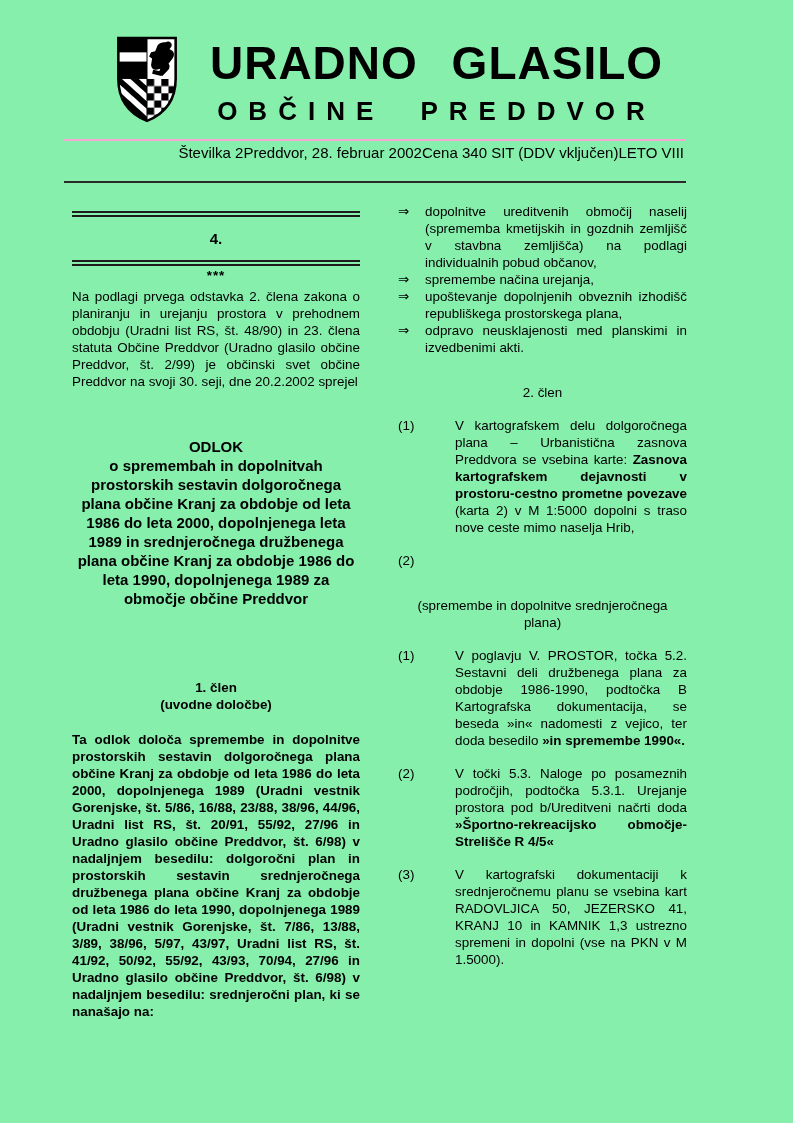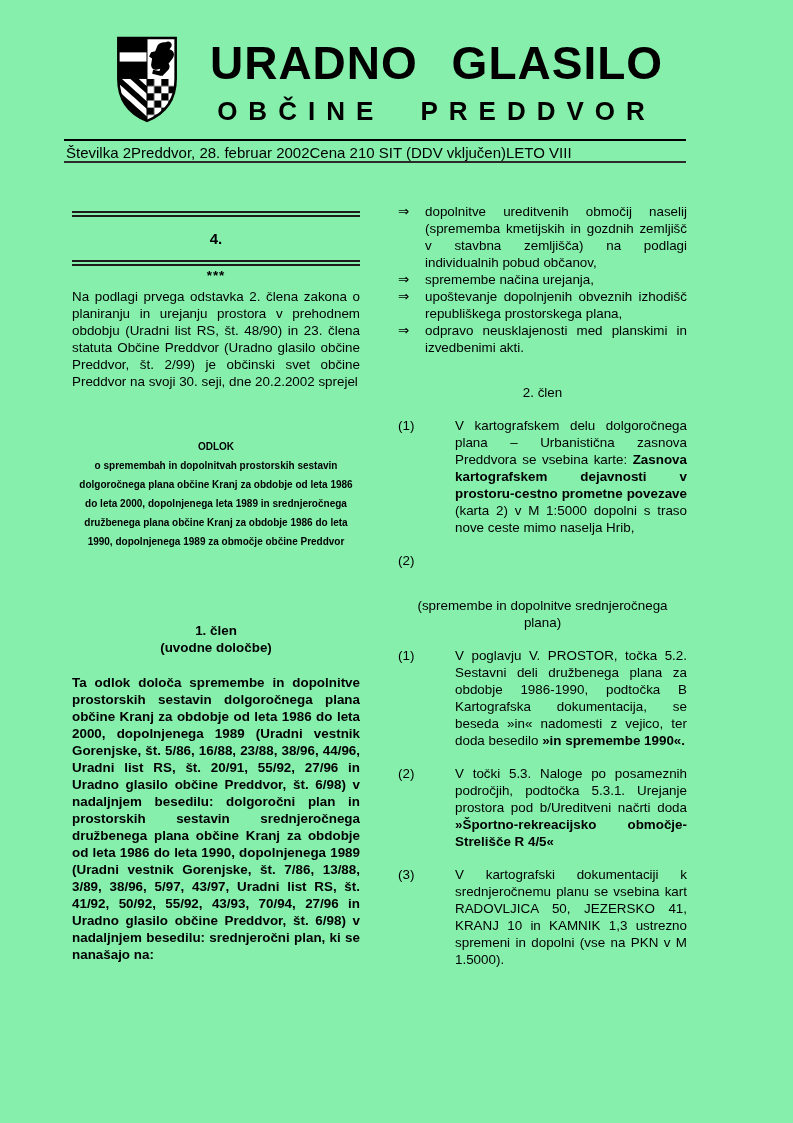--- a/index.html
+++ b/index.html
@@ -10,36 +10,36 @@
   
   .masthead { position:absolute; top:36px; left:116px; right:106px; display:flex; align-items:flex-start; gap:8px; }
   .coat { flex:none; }
   .coat svg { width:62px; height:88px; display:block; }
   .masthead-titles { flex:1; text-align:center; padding-top:4px; }
   .m-title { font-size:46px; font-weight:700; letter-spacing:1px; word-spacing:20px; line-height:1; white-space:nowrap; }
   .m-sub { font-size:26px; font-weight:700; letter-spacing:11px; word-spacing:18px; margin-top:10px; white-space:nowrap; }
 
   
   .infobar { position:absolute; top:139px; left:64px; width:622px;
-             border-top:2px solid #000000; border-bottom:2px solid #2b2b2b;
-             padding:3px 2px 0 2px; display:flex; justify-content:flex-start;
+             border-top:2px solid #f9a8d4; border-bottom:2px solid #2b2b2b;
+             padding:3px 2px 20px 2px; display:flex; justify-content:flex-end;
              font-size:15px; }
 
   
   .col { position:absolute; font-size:13.4px; line-height:17px; }
   .col-left  { left:72px;  top:211px; width:288px; }
   .col-right { left:398px; top:203px; width:289px; }
   .just { text-align:justify; }
 
   .rule-double { border-top:2px solid #1c1c1c; border-bottom:2px solid #1c1c1c; height:6px; }
   .item-number { text-align:center; font-weight:700; font-size:15px; padding:12px 0 12px; line-height:19px; }
   .stars { text-align:center; font-weight:700; letter-spacing:1px; margin-top:1px; }
   .preamble { margin-top:4px; }
 
-  .decree { margin-top:47px; text-align:center; font-weight:700; font-size:10px; line-height:19px; }
+  .decree { margin-top:47px; text-align:center; font-weight:700; font-size:15px; line-height:19px; }
 
   .art-head { text-align:center; }
   .art-sub  { text-align:center; }
   .a1-block { margin-top:71px;font-weight:bold; }
   .a1-body  { margin-top:18px; }
 
   .arrow-list { list-style:none; }
   .arrow-item { display:flex; }
   .arrow { width:27px; flex:none; }
   .arrow-text { flex:1; text-align:justify; }
@@ -90,21 +90,21 @@
     </div>
     <div class="masthead-titles">
       <div class="m-title">URADNO GLASILO</div>
       <div class="m-sub">OBČINE PREDDVOR</div>
     </div>
   </header>
 
   <div class="infobar">
     <span>Številka 2</span>
     <span>Preddvor, 28. februar 2002</span>
-    <span>Cena 210 SIT (DDV vključen)</span>
+    <span>Cena 340 SIT (DDV vključen)</span>
     <span>LETO VIII</span>
   </div>
 
   <section class="col col-left">
     <div class="rule-double"></div>
     <div class="item-number">4.</div>
     <div class="rule-double"></div>
     <div class="stars">***</div>
     <p class="just preamble">Na podlagi prvega odstavka 2. člena zakona o planiranju in urejanju prostora v prehodnem obdobju (Uradni list RS, št. 48/90) in 23. člena statuta Občine Preddvor (Uradno glasilo občine Preddvor, št. 2/99) je občinski svet občine Preddvor na svoji 30. seji, dne 20.2.2002 sprejel</p>
 

